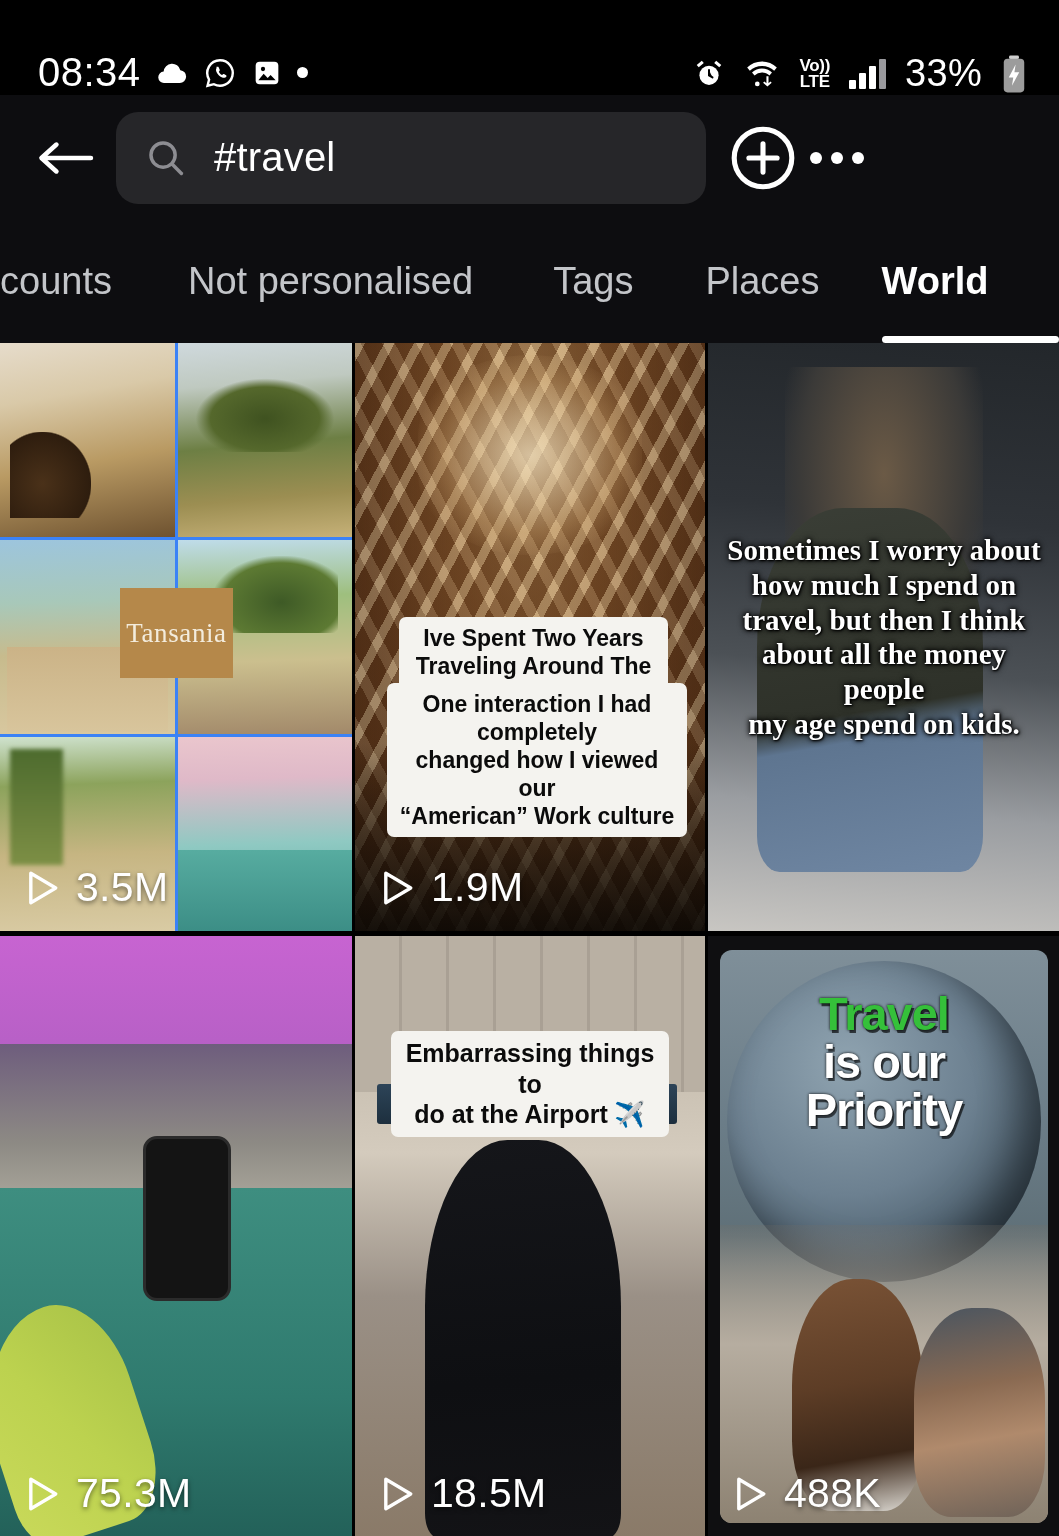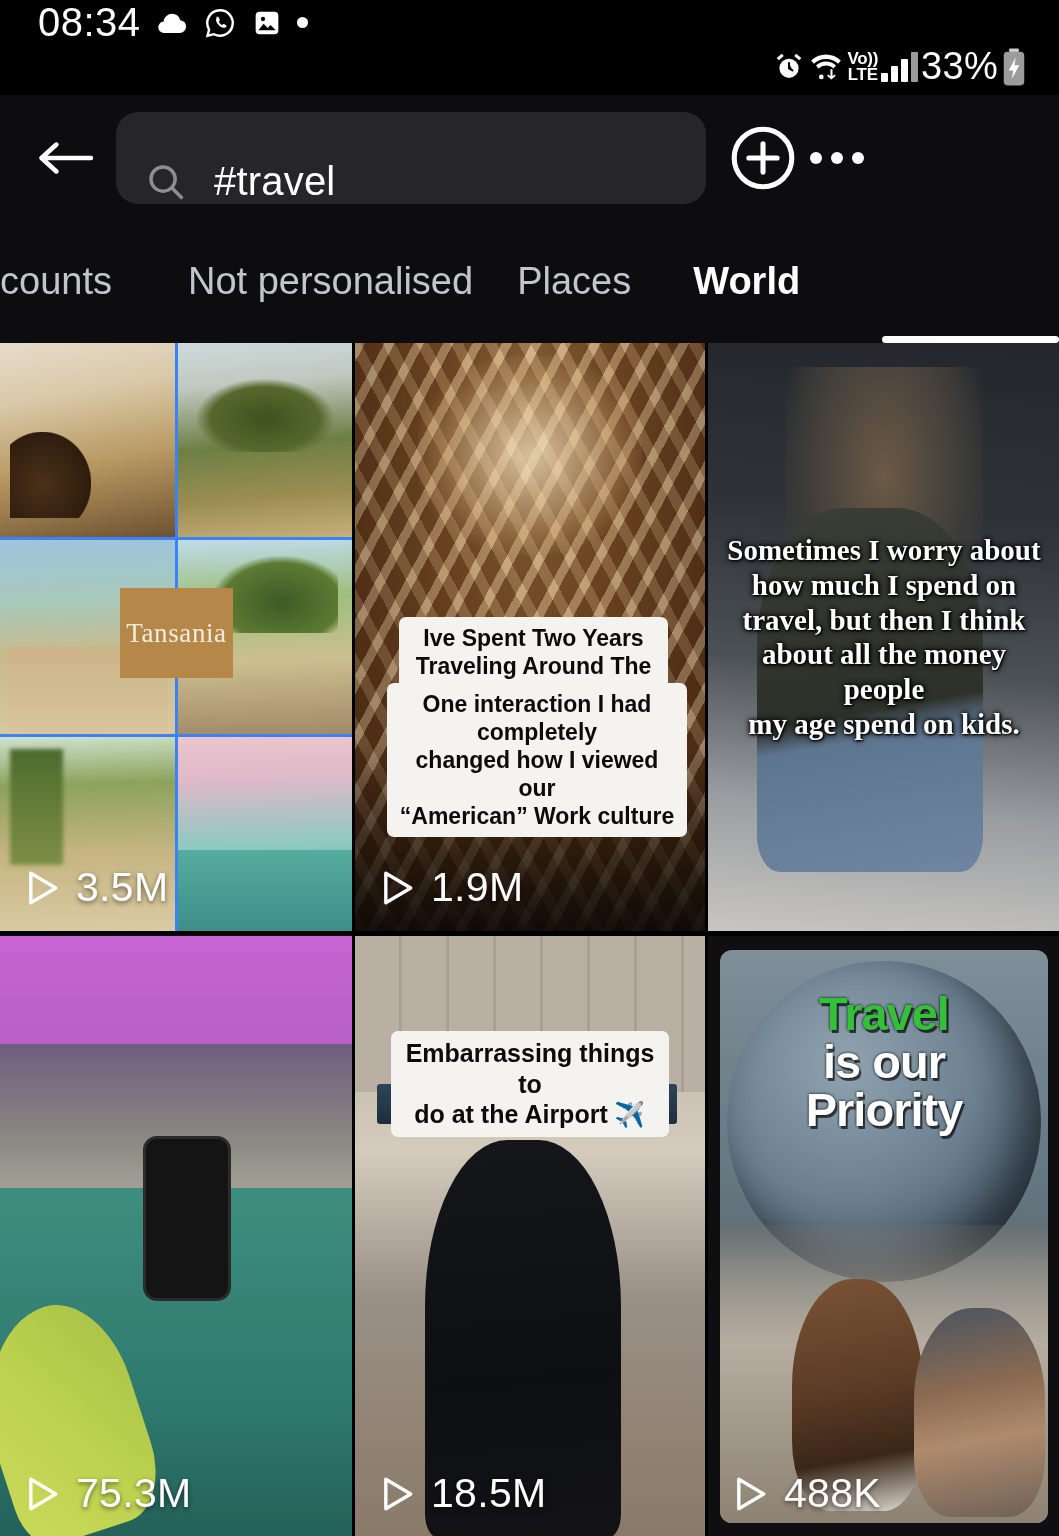--- a/index.html
+++ b/index.html
@@ -6,44 +6,44 @@
   html, body {
     width:1059px; height:1536px;
     background:#000;
     font-family:"Liberation Sans", sans-serif;
     overflow:hidden;
   }
   .phone { position:relative; width:1059px; height:1536px; background:#0d0d10; }
 
   
   .statusbar {
-    height:95px; display:flex; align-items:flex-start;
-    padding:0 32px 0 38px; background:#000; color:#fff;flex-direction:column;
+    height:95px; display:flex; align-items:flex-end;
+    padding:0 32px 0 38px; background:#000; color:#fff;
   }
   .sb-left { display:flex; align-items:center; gap:14px; }
   .sb-time { font-size:40px; font-weight:400; letter-spacing:0.5px; }
-  .sb-right { margin-left:auto; display:flex; align-items:center; gap:3px; }
+  .sb-right { margin-left:auto; display:flex; align-items:center; gap:19px; }
   .sb-pct { font-size:38px; font-weight:400; letter-spacing:0.3px; }
   .ico { display:inline-flex; align-items:center; justify-content:center; }
   .dotico { width:11px; height:11px; border-radius:50%; background:#fff; display:inline-block; }
   .volte { display:flex; flex-direction:column; align-items:center; line-height:0.92;
            font-size:17px; font-weight:700; letter-spacing:-0.3px; }
   .bars { display:flex; align-items:flex-end; gap:3px; height:30px; }
   .bars i { display:block; width:7px; background:#fff; border-radius:1px; }
   .bars i:nth-child(1){height:9px}.bars i:nth-child(2){height:16px}
   .bars i:nth-child(3){height:23px}.bars i:nth-child(4){height:30px;background:#9a9a9e}
 
   
   .header { height:125px; display:flex; align-items:center; padding:0 28px; background:#0d0d10; }
   .back-btn { width:76px; height:76px; display:flex; align-items:center; justify-content:center;
               flex:0 0 auto; }
   .searchbar {
     flex:1 1 auto; height:92px; margin:0 20px 0 12px;
     background:#262629; border-radius:22px;
-    display:flex; align-items:flex-end; padding:0 28px; gap:26px; max-width:590px;
+    display:flex; align-items:center; padding:0 28px; gap:26px; max-width:590px;
   }
   .search-val { color:#fff; font-size:40px; letter-spacing:0.2px; }
   .hdr-icon { width:74px; height:74px; display:flex; align-items:center; justify-content:center;
               flex:0 0 auto; }
   .dots3 { display:flex; gap:9px; }
   .dots3 i { width:12px; height:12px; border-radius:50%; background:#fff; display:block; }
 
   
   .tabs { height:123px; display:flex; align-items:center; background:#0d0d10;
           position:relative; padding-left:0; }
@@ -268,21 +268,22 @@
           <i></i>
           <i></i>
           <i></i>
         </span>
     </div>
   </div>
 
   <div class="tabs">
     <div class="tab" style="margin-left:0;">counts</div>
     <div class="tab" style="margin-left:76px;">Not personalised</div>
-    <div class="tab" style="margin-left:44px;">Places</div>
+    <div class="tab" style="margin-left:80px;">Tags</div>
+    <div class="tab" style="margin-left:72px;">Places</div>
     <div class="tab active" style="margin-left:62px;">World</div>
     <div class="tab-underline"></div>
   </div>
 
   <div class="grid">
 
     <div class="cell">
       <div class="media t1">
         <div class="t1a"></div>
           <div class="t1b"></div>

